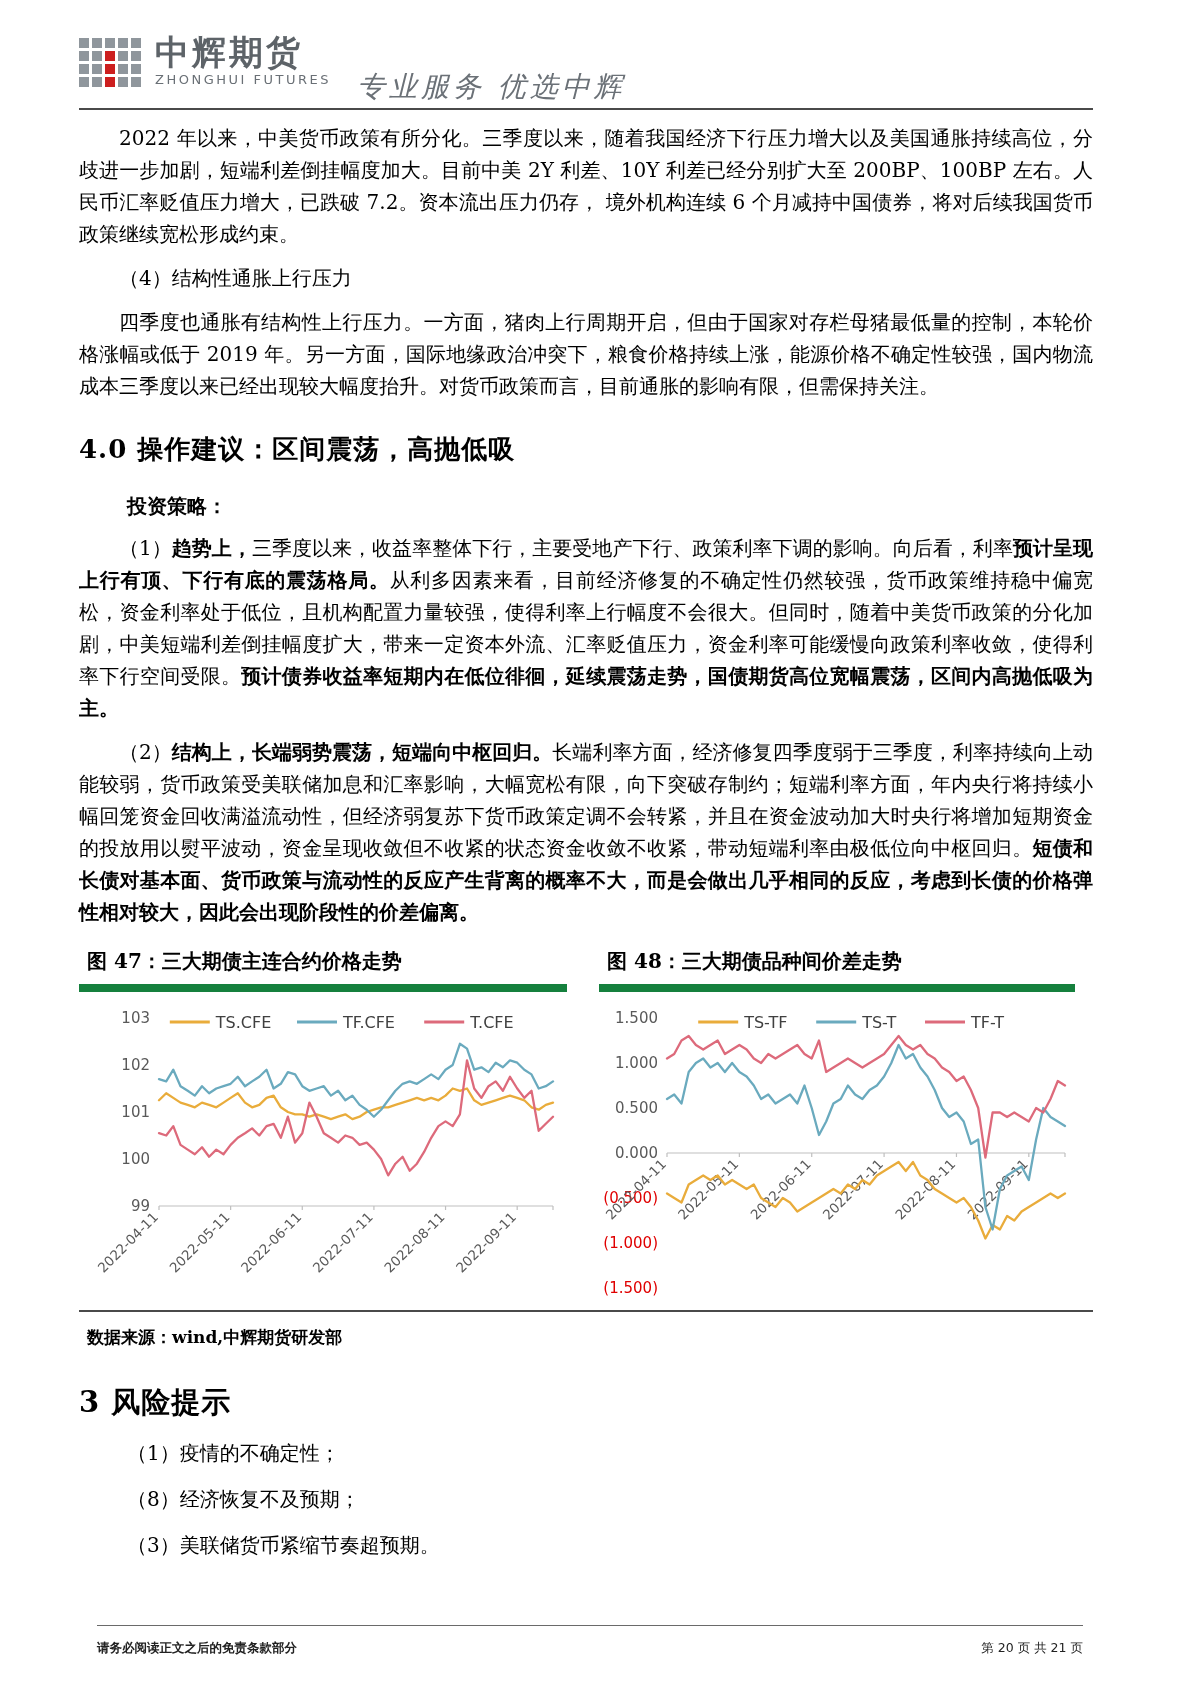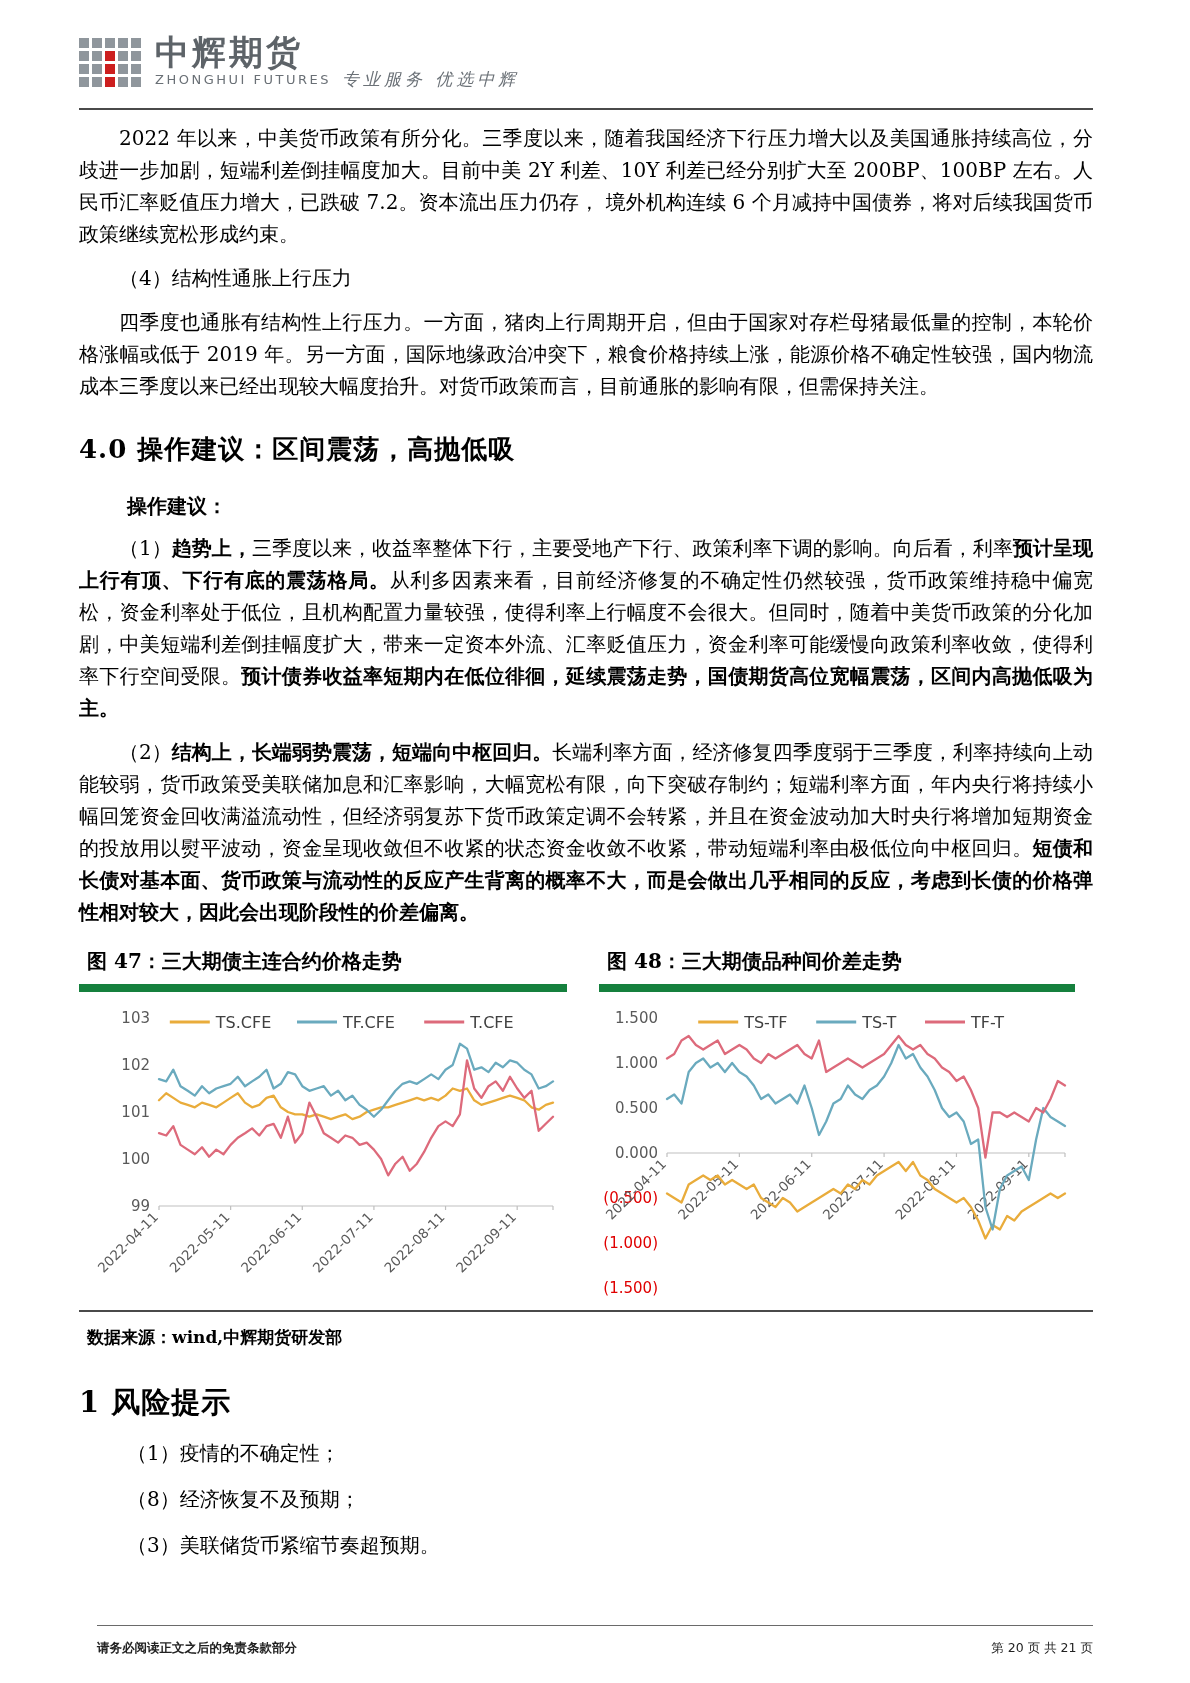--- a/index.html
+++ b/index.html
@@ -11,21 +11,21 @@
   .page{position:absolute;inset:0;padding:34px 97px 0 79px;box-sizing:border-box;}
 
   
   .header{display:flex;align-items:flex-start;height:72px;border-bottom:2px solid #4a4a4a;padding-bottom:2px;}
   .logo-grid{display:grid;grid-template-columns:repeat(5,10px);grid-auto-rows:10px;gap:3px;margin-top:4px;}
   .logo-grid .c{background:#8f969c;}
   .logo-grid .r{background:#cc1f1f;}
   .brand{margin-left:14px;}
   .brand-cn{font-size:34px;font-weight:bold;color:#5d6368;letter-spacing:3px;line-height:36px;font-family:"DejaVu Sans",sans-serif;}
   .brand-en{font-size:13px;color:#6a7076;letter-spacing:2.5px;font-family:"DejaVu Sans",sans-serif;margin-top:2px;}
-  .slogan{font-size:17px;color:#6b7177;font-style:italic;margin-left:11px;margin-top:34px;letter-spacing:4px;}
+  .slogan{font-size:28px;color:#6b7177;font-style:italic;margin-left:26px;margin-top:34px;letter-spacing:4px;}
 
   
   .para{font-size:20px;line-height:32px;text-align:justify;margin:12px 0 0 0;text-indent:2em;}
   .para b{font-weight:bold;}
   .h32{font-size:26px;font-weight:bold;margin:30px 0 6px 0;letter-spacing:1px;}
   .strategy{font-size:20px;font-weight:bold;margin:26px 0 0 48px;}
 
   
   .figs{display:flex;margin-top:16px;}
   .fig{box-sizing:border-box;}
@@ -34,21 +34,21 @@
   .fig-title{font-size:20px;font-weight:bold;padding:4px 0 9px 8px;border-bottom:8px solid #15803d;white-space:nowrap;}
   .fig svg{display:block;}
 
   .source-block{border-top:2px solid #4a4a4a;margin-top:6px;padding:14px 0 0 8px;}
   .source-note{font-size:17px;font-weight:bold;}
 
   .h4{font-size:29px;font-weight:bold;margin:34px 0 10px 0;letter-spacing:1px;}
   .risk-item{font-size:20px;line-height:32px;margin:14px 0 0 48px;}
 
   
-  .footer{position:absolute;left:97px;right:97px;bottom:26px;border-top:1.5px solid #6a6a6a;padding-top:14px;
+  .footer{position:absolute;left:97px;right:107px;bottom:26px;border-top:1.5px solid #6a6a6a;padding-top:14px;
           display:flex;justify-content:space-between;font-family:"DejaVu Sans",sans-serif;}
   .footer-left{font-size:12.5px;color:#222;font-weight:600;}
   .footer-right{font-size:12.5px;color:#222;}
 </style>
 </head>
 <body>
 
 <div class="page">
 
   <div class="header">
@@ -80,21 +80,21 @@
     </div>
     <div class="slogan">专业服务 优选中辉</div>
   </div>
 
   <p class="para"><span>2022 年以来，中美货币政策有所分化。三季度以来，随着我国经济下行压力增大以及美国通胀持续高位，分歧进一步加剧，短端利差倒挂幅度加大。目前中美 2Y 利差、10Y 利差已经分别扩大至 200BP、100BP 左右。人民币汇率贬值压力增大，已跌破 7.2。资本流出压力仍存， 境外机构连续 6 个月减持中国债券，将对后续我国货币政策继续宽松形成约束。</span></p>
   <p class="para"><span>（4）结构性通胀上行压力</span></p>
   <p class="para"><span>四季度也通胀有结构性上行压力。一方面，猪肉上行周期开启，但由于国家对存栏母猪最低量的控制，本轮价格涨幅或低于 2019 年。另一方面，国际地缘政治冲突下，粮食价格持续上涨，能源价格不确定性较强，国内物流成本三季度以来已经出现较大幅度抬升。对货币政策而言，目前通胀的影响有限，但需保持关注。</span></p>
 
   <h2 class="h32">4.0 操作建议：区间震荡，高抛低吸</h2>
 
-  <p class="strategy">操作建议：</p>
+  <p class="strategy">投资策略：</p>
 
   <p class="para"><span>（1）</span><b>趋势上，</b><span>三季度以来，收益率整体下行，主要受地产下行、政策利率下调的影响。向后看，利率</span><b>预计呈现上行有顶、下行有底的震荡格局。</b><span>从利多因素来看，目前经济修复的不确定性仍然较强，货币政策维持稳中偏宽松，资金利率处于低位，且机构配置力量较强，使得利率上行幅度不会很大。但同时，随着中美货币政策的分化加剧，中美短端利差倒挂幅度扩大，带来一定资本外流、汇率贬值压力，资金利率可能缓慢向政策利率收敛，使得利率下行空间受限。</span><b>预计债券收益率短期内在低位徘徊，延续震荡走势，国债期货高位宽幅震荡，区间内高抛低吸为主。</b></p>
   <p class="para"><span>（2）</span><b>结构上，长端弱势震荡，短端向中枢回归。</b><span>长端利率方面，经济修复四季度弱于三季度，利率持续向上动能较弱，货币政策受美联储加息和汇率影响，大幅宽松有限，向下突破存制约；短端利率方面，年内央行将持续小幅回笼资金回收满溢流动性，但经济弱复苏下货币政策定调不会转紧，并且在资金波动加大时央行将增加短期资金的投放用以熨平波动，资金呈现收敛但不收紧的状态资金收敛不收紧，带动短端利率由极低位向中枢回归。</span><b>短债和长债对基本面、货币政策与流动性的反应产生背离的概率不大，而是会做出几乎相同的反应，考虑到长债的价格弹性相对较大，因此会出现阶段性的价差偏离。</b></p>
 
   <div class="figs">
     <div class="fig fig1">
       <div class="fig-title">图 47：三大期债主连合约价格走势</div>
       <svg id="chart0" width="488" height="312">
           <text x="71" y="31" text-anchor="end" fill="#595959" font-size="15" font-family="DejaVu Sans, sans-serif">103</text>
           <text x="71" y="78" text-anchor="end" fill="#595959" font-size="15" font-family="DejaVu Sans, sans-serif">102</text>
@@ -160,21 +160,21 @@
           <polyline points="68.0,107.0 75.2,102.5 82.5,111.5 89.7,80.0 96.9,71.0 104.2,66.5 111.4,75.5 118.7,71.0 125.9,80.0 133.1,71.0 140.4,80.0 147.6,84.5 154.8,93.5 162.1,107.0 169.3,102.5 176.5,111.5 183.8,107.0 191.0,102.5 198.3,111.5 205.5,93.5 212.7,116.0 220.0,143.0 227.2,129.5 234.4,111.5 241.7,107.0 248.9,93.5 256.1,102.5 263.4,107.0 270.6,98.0 277.9,93.5 285.1,84.5 292.3,71.0 299.6,53.0 306.8,66.5 314.0,62.0 321.3,75.5 328.5,84.5 335.7,98.0 343.0,116.0 350.2,125.0 357.5,120.5 364.7,129.5 371.9,152.0 379.2,147.5 386.4,215.0 393.6,237.5 400.9,197.0 408.1,183.5 415.3,179.0 422.6,174.5 429.8,188.0 437.1,147.5 444.3,116.0 451.5,125.0 458.8,129.5 466.0,134.0" fill="none" stroke="#6AAABE" stroke-width="2.3" stroke-linejoin="round" stroke-linecap="round"></polyline>
           <polyline points="68.0,66.5 75.2,62.0 82.5,48.5 89.7,44.0 96.9,53.0 104.2,57.5 111.4,53.0 118.7,48.5 125.9,62.0 133.1,57.5 140.4,53.0 147.6,57.5 154.8,66.5 162.1,71.0 169.3,62.0 176.5,66.5 183.8,62.0 191.0,57.5 198.3,53.0 205.5,62.0 212.7,66.5 220.0,48.5 227.2,80.0 234.4,75.5 241.7,71.0 248.9,66.5 256.1,71.0 263.4,75.5 270.6,71.0 277.9,66.5 285.1,62.0 292.3,53.0 299.6,44.0 306.8,53.0 314.0,57.5 321.3,53.0 328.5,62.0 335.7,66.5 343.0,75.5 350.2,80.0 357.5,89.0 364.7,84.5 371.9,98.0 379.2,116.0 386.4,165.5 393.6,120.5 400.9,120.5 408.1,125.0 415.3,120.5 422.6,125.0 429.8,129.5 437.1,116.0 444.3,120.5 451.5,107.0 458.8,89.0 466.0,93.5" fill="none" stroke="#DD6A7B" stroke-width="2.3" stroke-linejoin="round" stroke-linecap="round"></polyline>
         </svg>
     </div>
   </div>
 
   <div class="source-block">
     <div class="source-note">数据来源：wind,中辉期货研发部</div>
   </div>
 
-  <h2 class="h4">1 风险提示</h2>
+  <h2 class="h4">3 风险提示</h2>
   <div id="risk-items">
       <div class="risk-item">（1）疫情的不确定性；</div>
       <div class="risk-item">（8）经济恢复不及预期；</div>
       <div class="risk-item">（3）美联储货币紧缩节奏超预期。</div>
     </div>
 
   <div class="footer">
     <div class="footer-left">请务必阅读正文之后的免责条款部分</div>
     <div class="footer-right">第 20 页 共 21 页</div>
   </div>

